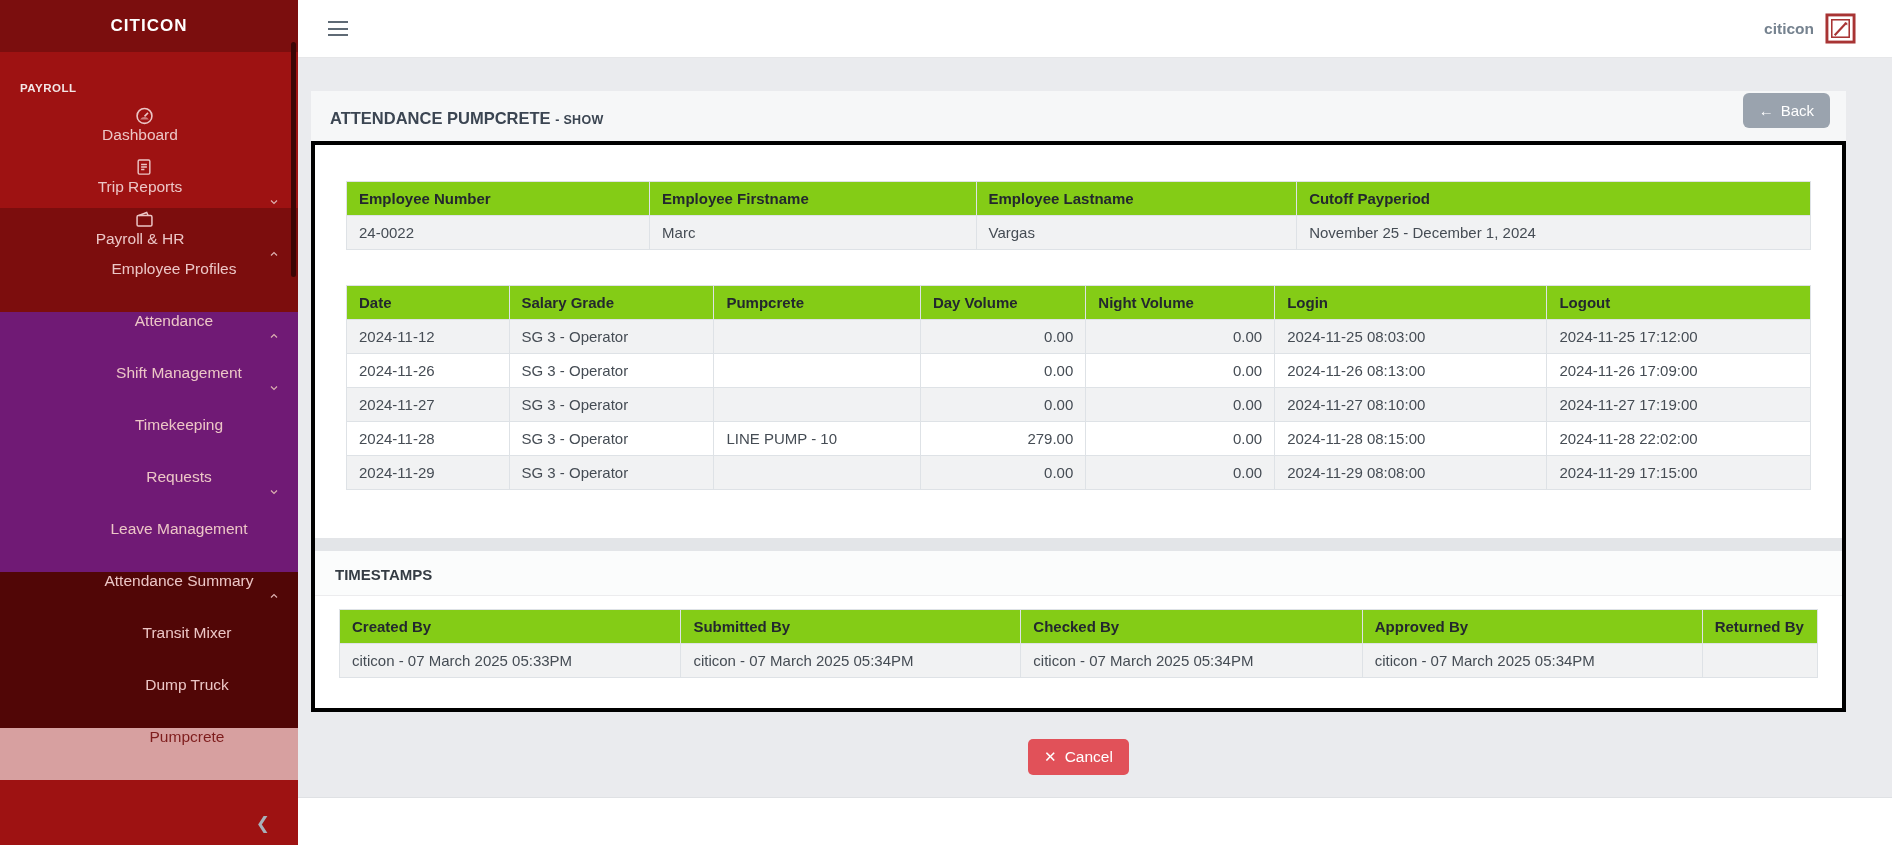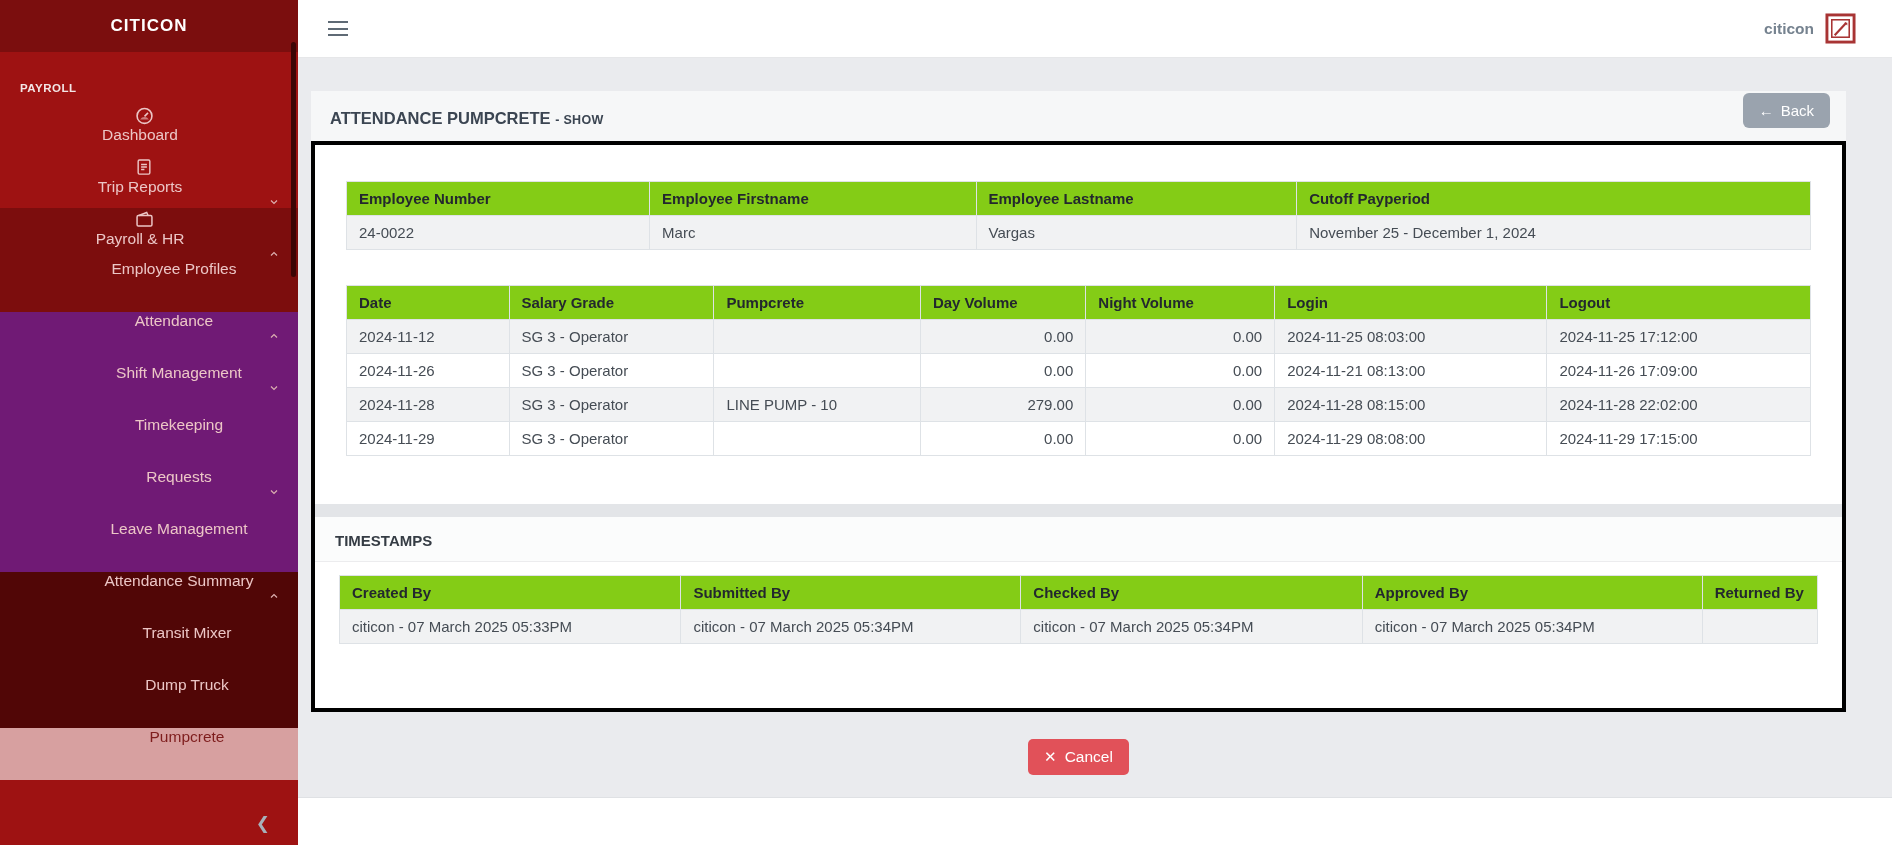--- a/index.html
+++ b/index.html
@@ -286,22 +286,31 @@
                   <td class="num">0.00</td>
                   <td>2024-11-25 08:03:00</td>
                   <td>2024-11-25 17:12:00</td>
                 </tr>
                 <tr>
                   <td>2024-11-26</td>
                   <td>SG 3 - Operator</td>
                   <td></td>
                   <td class="num">0.00</td>
                   <td class="num">0.00</td>
-                  <td>2024-11-21 08:13:00</td>
+                  <td>2024-11-26 08:13:00</td>
                   <td>2024-11-26 17:09:00</td>
+                </tr>
+                <tr>
+                  <td>2024-11-27</td>
+                  <td>SG 3 - Operator</td>
+                  <td></td>
+                  <td class="num">0.00</td>
+                  <td class="num">0.00</td>
+                  <td>2024-11-27 08:10:00</td>
+                  <td>2024-11-27 17:19:00</td>
                 </tr>
                 <tr>
                   <td>2024-11-28</td>
                   <td>SG 3 - Operator</td>
                   <td>LINE PUMP - 10</td>
                   <td class="num">279.00</td>
                   <td class="num">0.00</td>
                   <td>2024-11-28 08:15:00</td>
                   <td>2024-11-28 22:02:00</td>
                 </tr>

